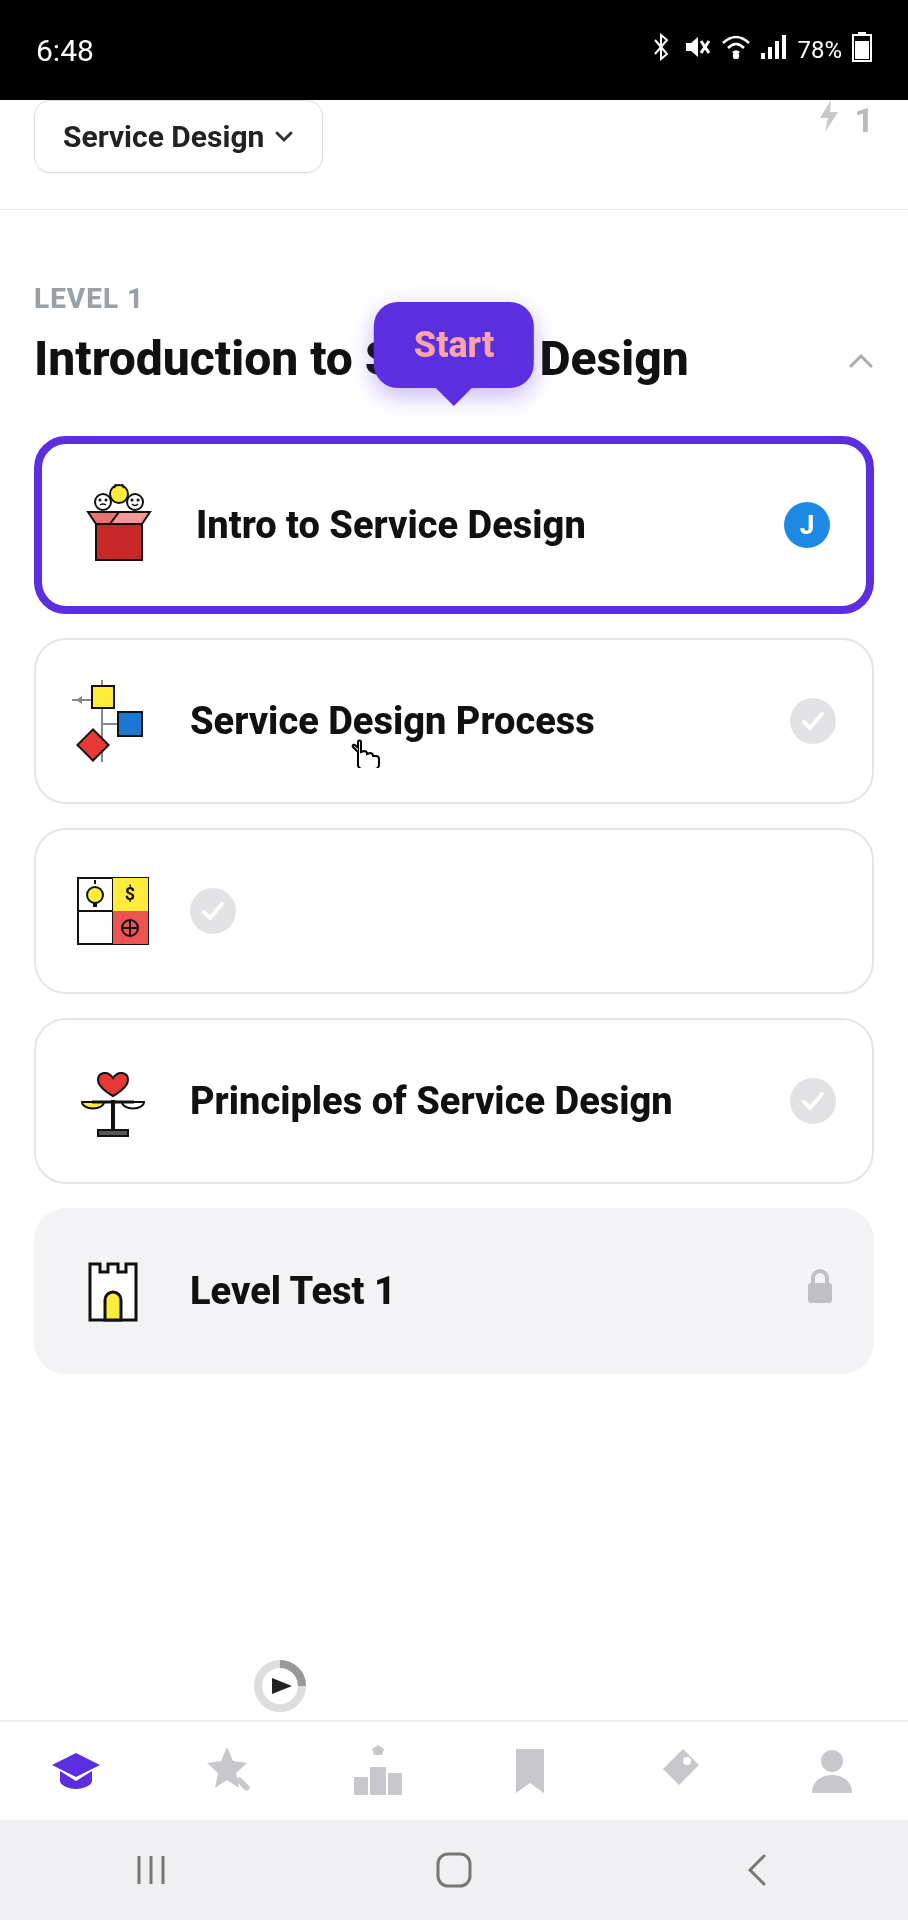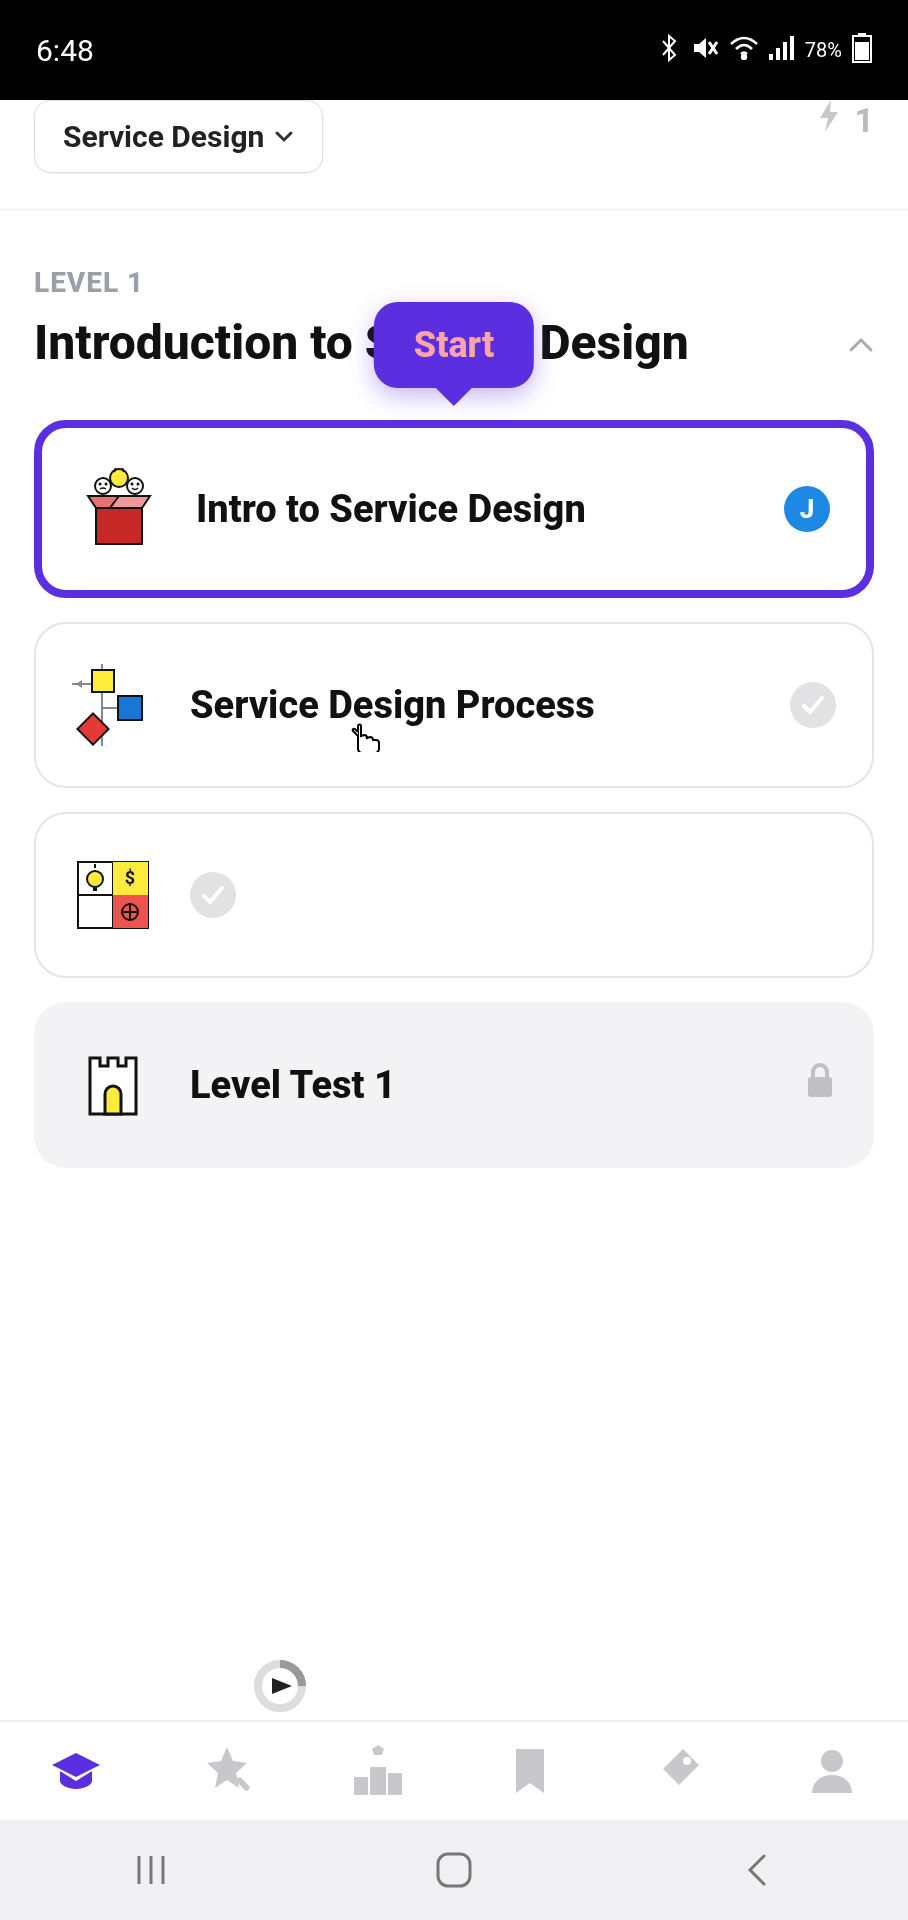--- a/index.html
+++ b/index.html
@@ -1,25 +1,25 @@
 <!DOCTYPE html>
 <html><head>
 <meta charset="utf-8">
 <style>
   * { box-sizing: border-box; margin: 0; padding: 0; }
   html, body { width: 908px; height: 1920px; font-family: -apple-system, BlinkMacSystemFont, "Segoe UI", Roboto, Arial, sans-serif; background: #fff; overflow: hidden; }
   .status-bar { height: 100px; background: #000; color: #fff; display: flex; align-items: center; justify-content: space-between; padding: 0 36px; font-size: 30px; }
-  .status-right { display: flex; align-items: center; gap: 10px; font-size: 20px; }
+  .status-right { display: flex; align-items: center; gap: 10px; font-size: 24px; }
   .app-header { height: 110px; display: flex; align-items: flex-start; justify-content: space-between; padding: 0 34px; border-bottom: 1px solid #eee; }
   .dropdown { border: 1px solid #ddd; border-radius: 16px; padding: 18px 28px; display: flex; align-items: center; gap: 10px; font-weight: 700; font-size: 30px; color: #222; box-shadow: 0 1px 2px rgba(0,0,0,.05); }
   .dropdown .chev { font-size: 22px; color: #333; }
   .streak { display: flex; align-items: center; gap: 8px; color: #bbb; font-size: 34px; font-weight: 700; }
   .streak svg { width: 32px; height: 32px; }
   .content { padding: 56px 34px 0 34px; position: relative; }
-  .level-label { color: #9aa0a6; font-size: 28px; font-weight: 800; letter-spacing: 1px; }
+  .level-label { color: #9aa0a6; font-size: 28px; font-weight: 800; letter-spacing: 1px; margin-top: 16px; }
   .section-row { display: flex; align-items: center; justify-content: space-between; margin-top: 18px; margin-bottom: 50px; }
   .section-title { font-size: 48px; font-weight: 800; color: #111; line-height: 1.1; }
   .chev-up { font-size: 30px; color: #aaa; }
   .start-bubble { position: absolute; left: 50%; transform: translateX(-50%); top: 92px; background: #5b2ee0; color: #fca5a5; font-weight: 800; font-size: 36px; padding: 22px 40px; border-radius: 24px; box-shadow: 0 8px 24px rgba(91,46,224,.35); z-index: 5; }
   .start-bubble::after { content:""; position:absolute; bottom:-18px; left:50%; transform:translateX(-50%); border-left:20px solid transparent; border-right:20px solid transparent; border-top:20px solid #5b2ee0; }
   .card { border: 2px solid #e5e5e8; border-radius: 32px; padding: 40px 36px; display: flex; align-items: center; gap: 36px; margin-bottom: 24px; background: #fff; min-height: 160px; }
   .card.active { border: 8px solid #5b2ee0; }
   .card.locked { background: #f3f3f5; border-color: transparent; }
   .card-title { font-size: 38px; font-weight: 800; color: #111; flex: 1; }
   .icon-slot { width: 82px; height: 82px; display:flex; align-items:center; justify-content:center; flex-shrink:0; }
@@ -181,20 +181,38 @@
           <rect x="21" y="33" width="4" height="4" fill="#111"></rect>
         </svg>
     </div>
     <div class="check-badge">
       <svg viewBox="0 0 26 26" fill="none" stroke="#fff" stroke-width="4" stroke-linecap="round">
           <path d="M4 14l6 6L22 6"></path>
         </svg>
     </div>
   </div>
 
+  <div class="card">
+    <div class="icon-slot">
+      <svg viewBox="0 0 82 82">
+          <path d="M41 18 C36 10 26 12 26 20 c0 8 15 16 15 16 s15-8 15-16 c0-8-10-10-15-2z" fill="#e53935" stroke="#111" stroke-width="2"></path>
+          <line x1="41" y1="40" x2="41" y2="70" stroke="#111" stroke-width="4"></line>
+          <rect x="26" y="70" width="30" height="6" fill="#555" stroke="#111" stroke-width="2"></rect>
+          <path d="M10 42 h22 a10 6 0 0 1 -22 0z" fill="#ffeb3b" stroke="#111" stroke-width="2"></path>
+          <path d="M50 42 h22 a10 6 0 0 1 -22 0z" fill="#fff" stroke="#111" stroke-width="2"></path>
+          <line x1="20" y1="42" x2="62" y2="42" stroke="#111" stroke-width="3"></line>
+        </svg>
+    </div>
+    <div class="card-title">Principles of Service Design</div>
+    <div class="check-badge">
+      <svg viewBox="0 0 26 26" fill="none" stroke="#fff" stroke-width="4" stroke-linecap="round">
+          <path d="M4 14l6 6L22 6"></path>
+        </svg>
+    </div>
+  </div>
 
   <div class="card locked">
     <div class="icon-slot">
       <svg viewBox="0 0 82 82">
           <path d="M18 14 h10 v8 h8 v-8 h10 v8 h8 v-8 h10 v56 h-46 z" fill="#fff" stroke="#111" stroke-width="3"></path>
           <path d="M33 50 a8 8 0 0 1 16 0 v20 h-16 z" fill="#ffeb3b" stroke="#111" stroke-width="3"></path>
         </svg>
     </div>
     <div class="card-title">Level Test 1</div>
     <span class="lock-badge">

